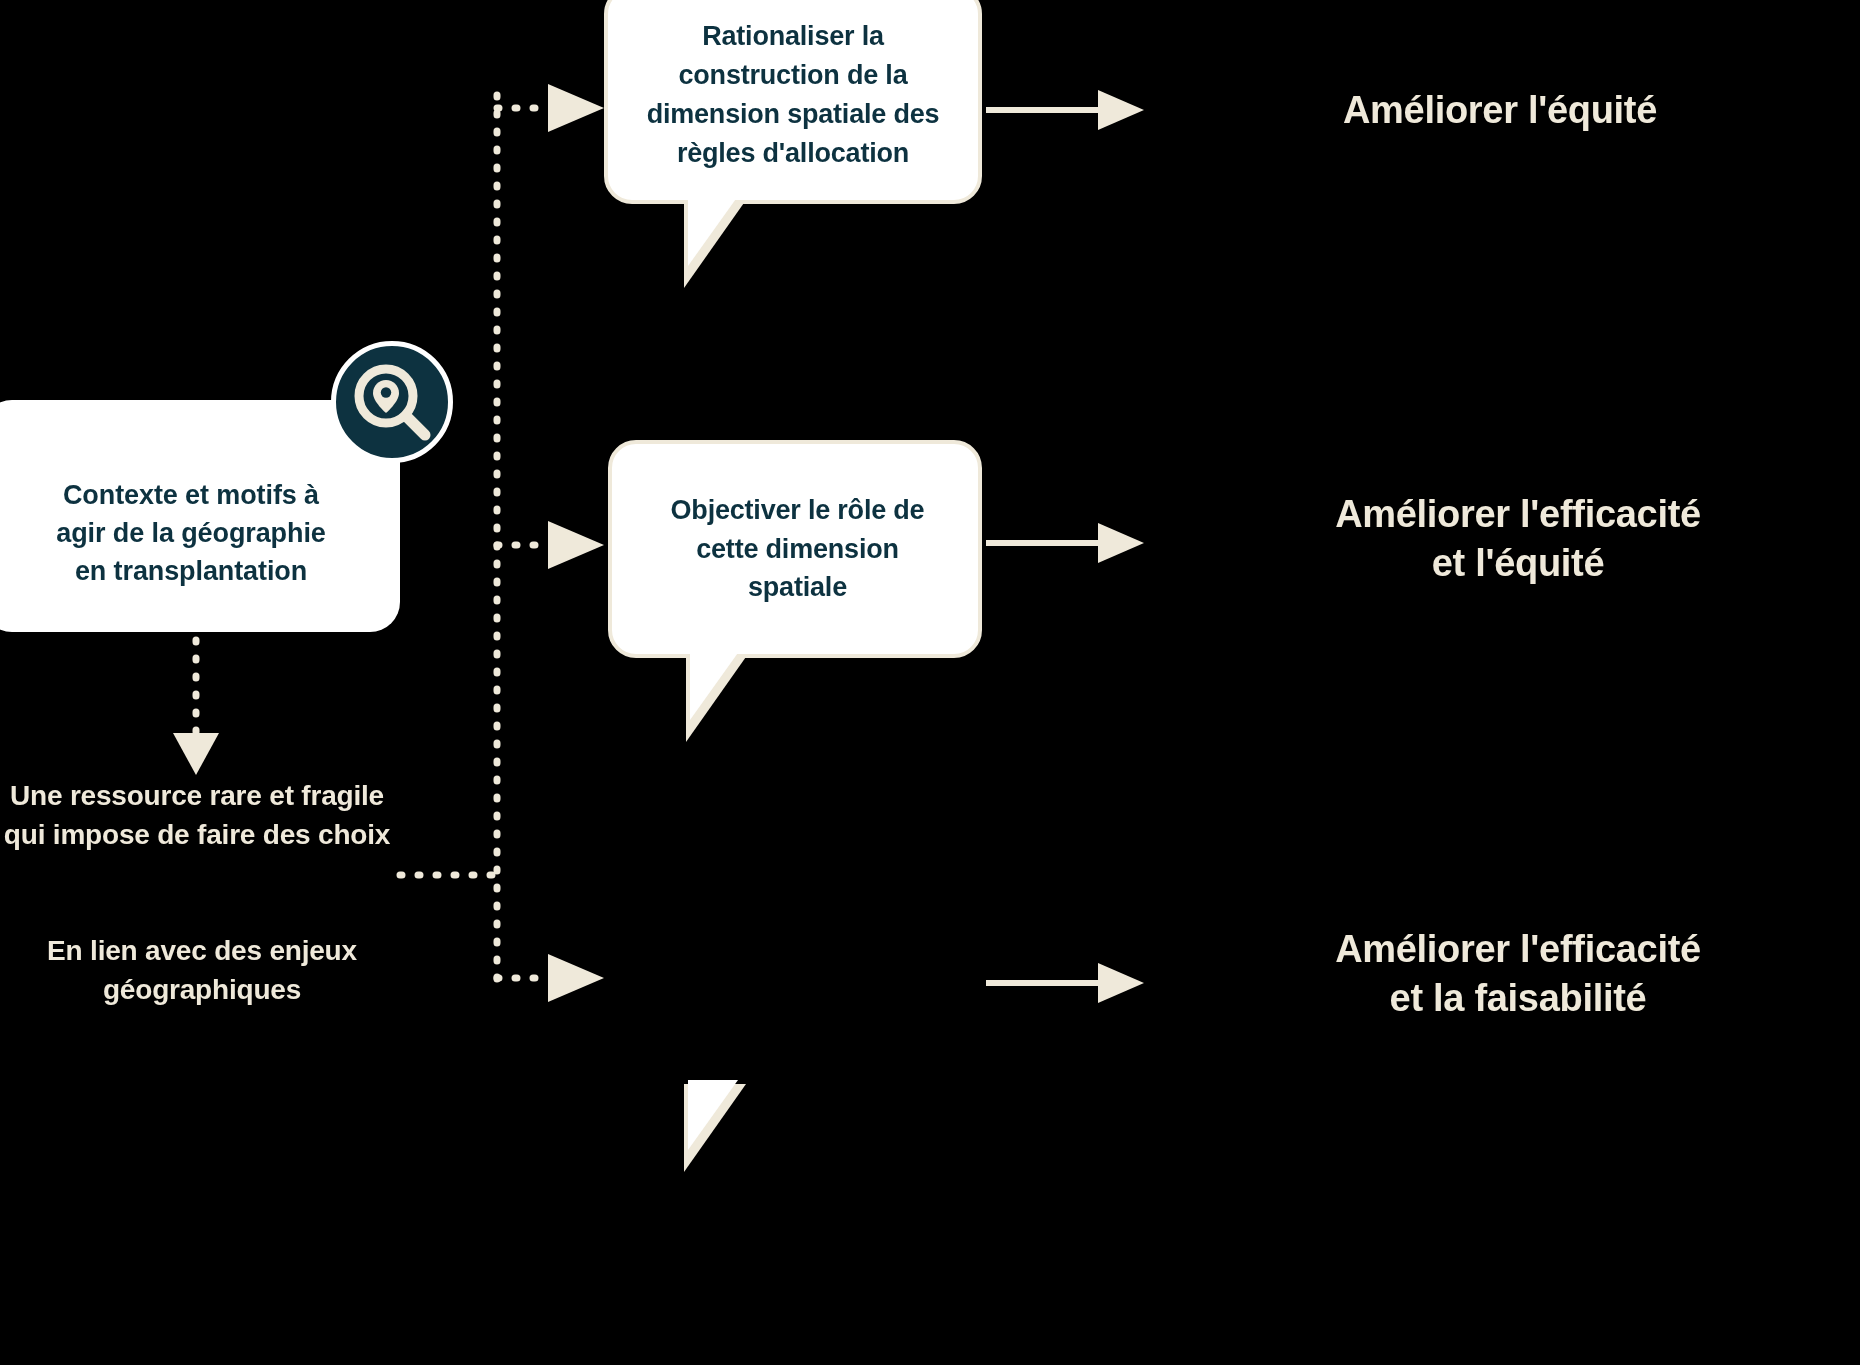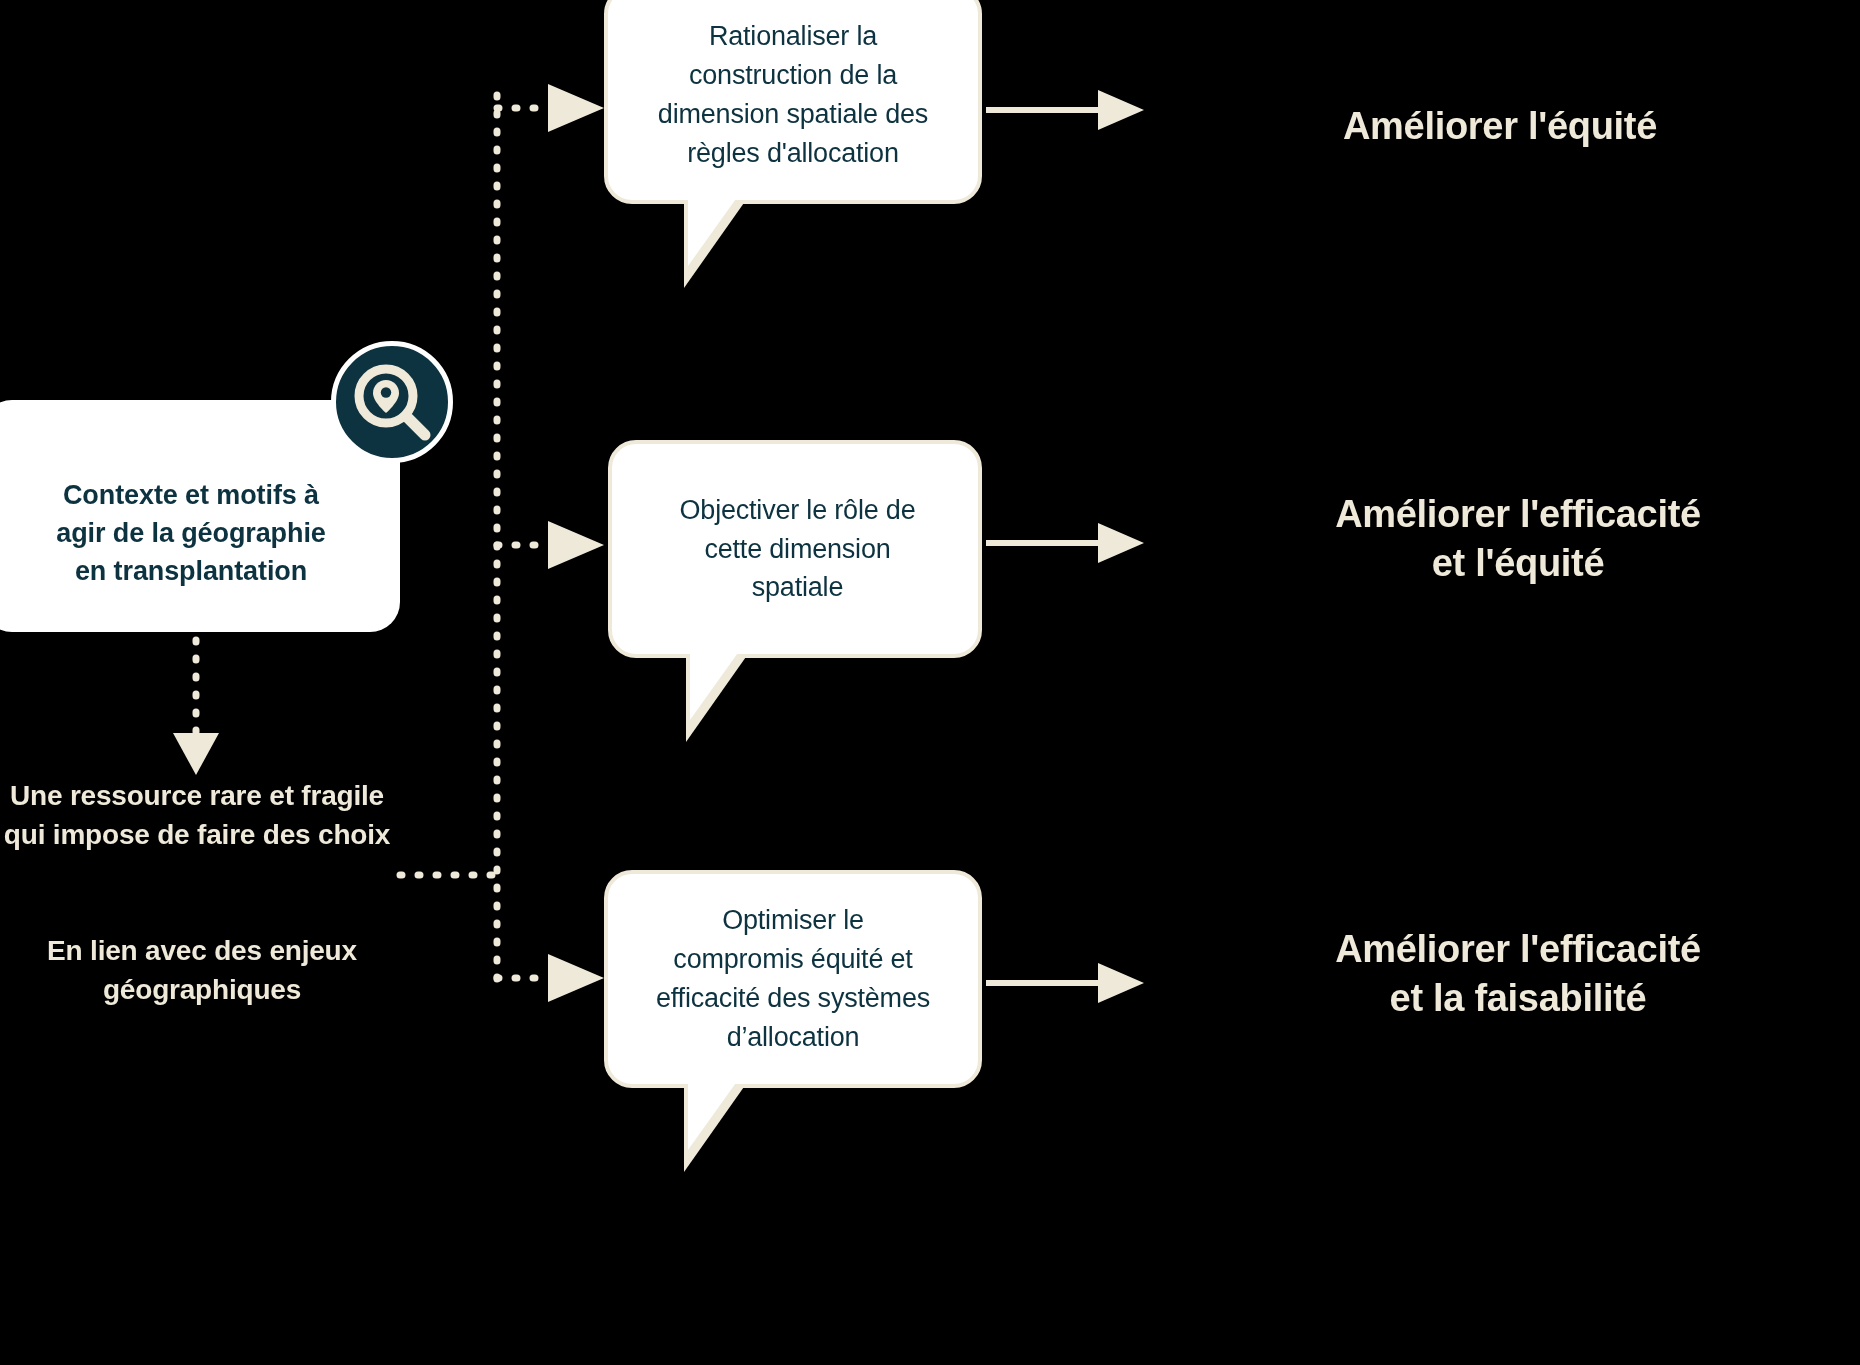--- a/index.html
+++ b/index.html
@@ -81,21 +81,21 @@
     border-radius: 28px;
     box-sizing: border-box;
     display: flex;
     align-items: center;
     justify-content: center;
     padding: 12px 26px;
   }
   .bubble-text {
     color: #0D3240;
     font-size: 27px;
-    font-weight: normal;
+    font-weight: bold;
     line-height: 1.44;
     text-align: center;
     white-space: pre-line;
     letter-spacing: -0.2px;
   }
   
   .tail-outer, .tail-inner {
     position: absolute;
     width: 0; height: 0;
   }
@@ -126,21 +126,21 @@
   .outcome {
     position: absolute;
     color: #EFE9DA;
     font-size: 38px;
     font-weight: bold;
     line-height: 1.28;
     text-align: center;
     white-space: pre-line;
     letter-spacing: -0.3px;
   }
-  #outcome1 { left: 1150px; top: 86px;  width: 700px; margin-top: 16px; }
+  #outcome1 { left: 1150px; top: 86px;  width: 700px; }
   #outcome2 { left: 1168px; top: 490px; width: 700px; }
   #outcome3 { left: 1168px; top: 925px; width: 700px; }
 
   
   .note {
     position: absolute;
     color: #EFE9DA;
     font-size: 28px;
     font-weight: bold;
     line-height: 1.38;
@@ -217,26 +217,20 @@
   <div class="tail-inner" id="bubble1-tail-i"></div>
 
   <div class="bubble" id="bubble2">
     <div class="bubble-text">Objectiver le rôle de
 cette dimension
 spatiale</div>
   </div>
   <div class="tail-outer" id="bubble2-tail-o"></div>
   <div class="tail-inner" id="bubble2-tail-i"></div>
 
-  <div class="bubble" id="bubble3">
-    <div class="bubble-text">Optimiser le
-compromis équité et
-efficacité des systèmes
-d’allocation</div>
-  </div>
   <div class="tail-outer" id="bubble3-tail-o"></div>
   <div class="tail-inner" id="bubble3-tail-i"></div>
 
   <div class="outcome" id="outcome1">Améliorer l'équité</div>
   <div class="outcome" id="outcome2">Améliorer l'efficacité
 et l'équité</div>
   <div class="outcome" id="outcome3">Améliorer l'efficacité
 et la faisabilité</div>
 
 </div>

